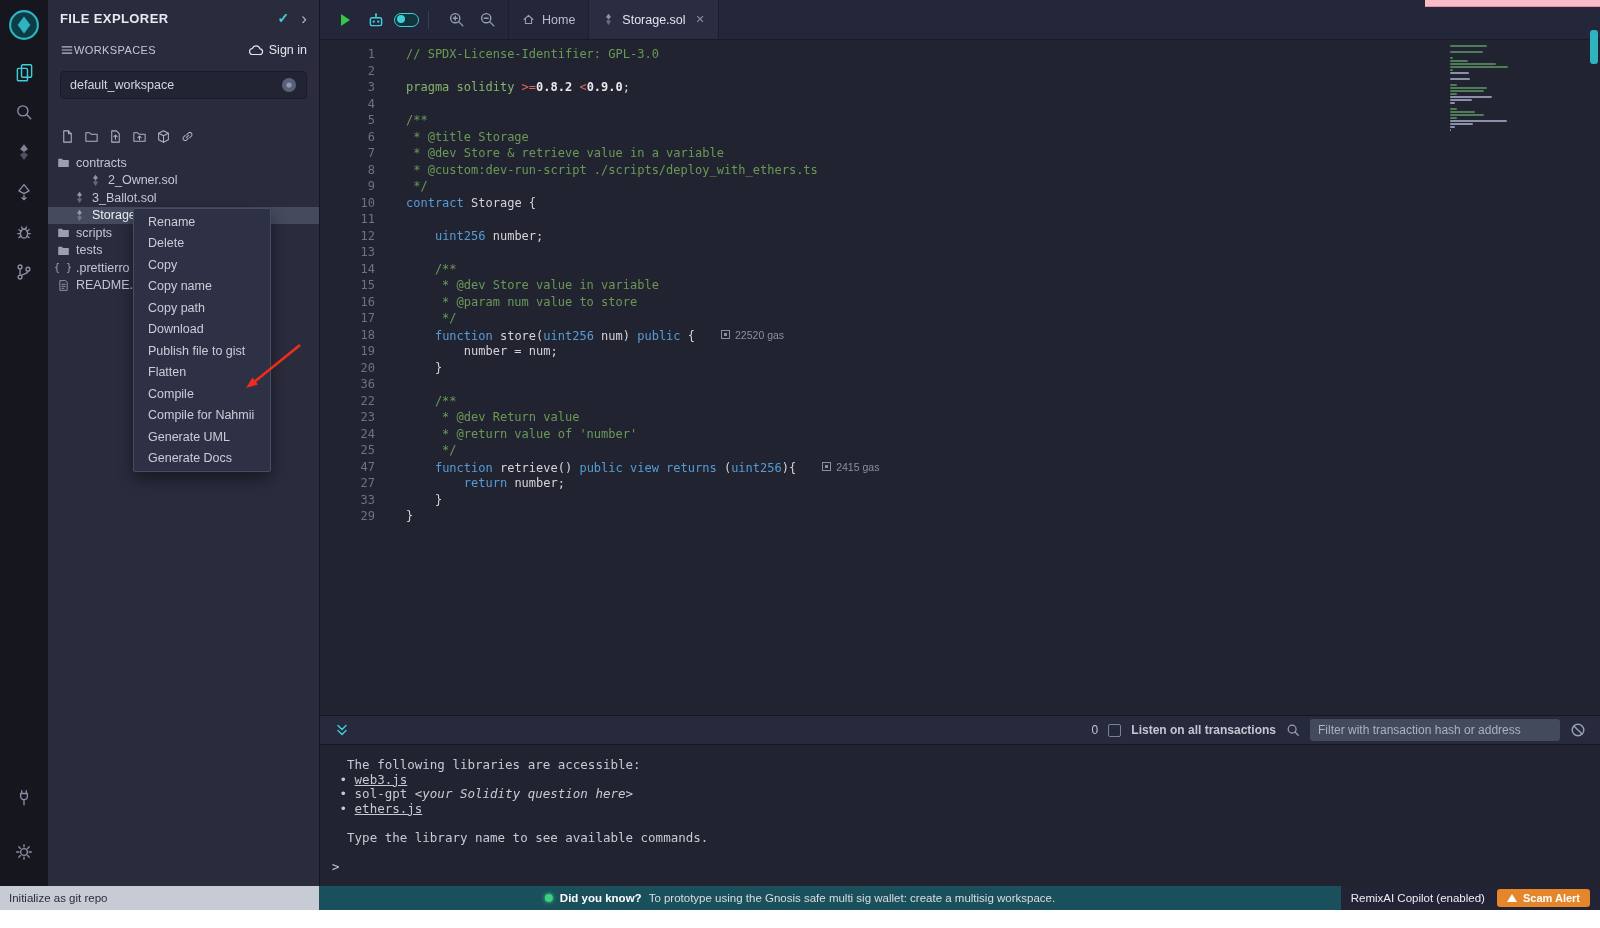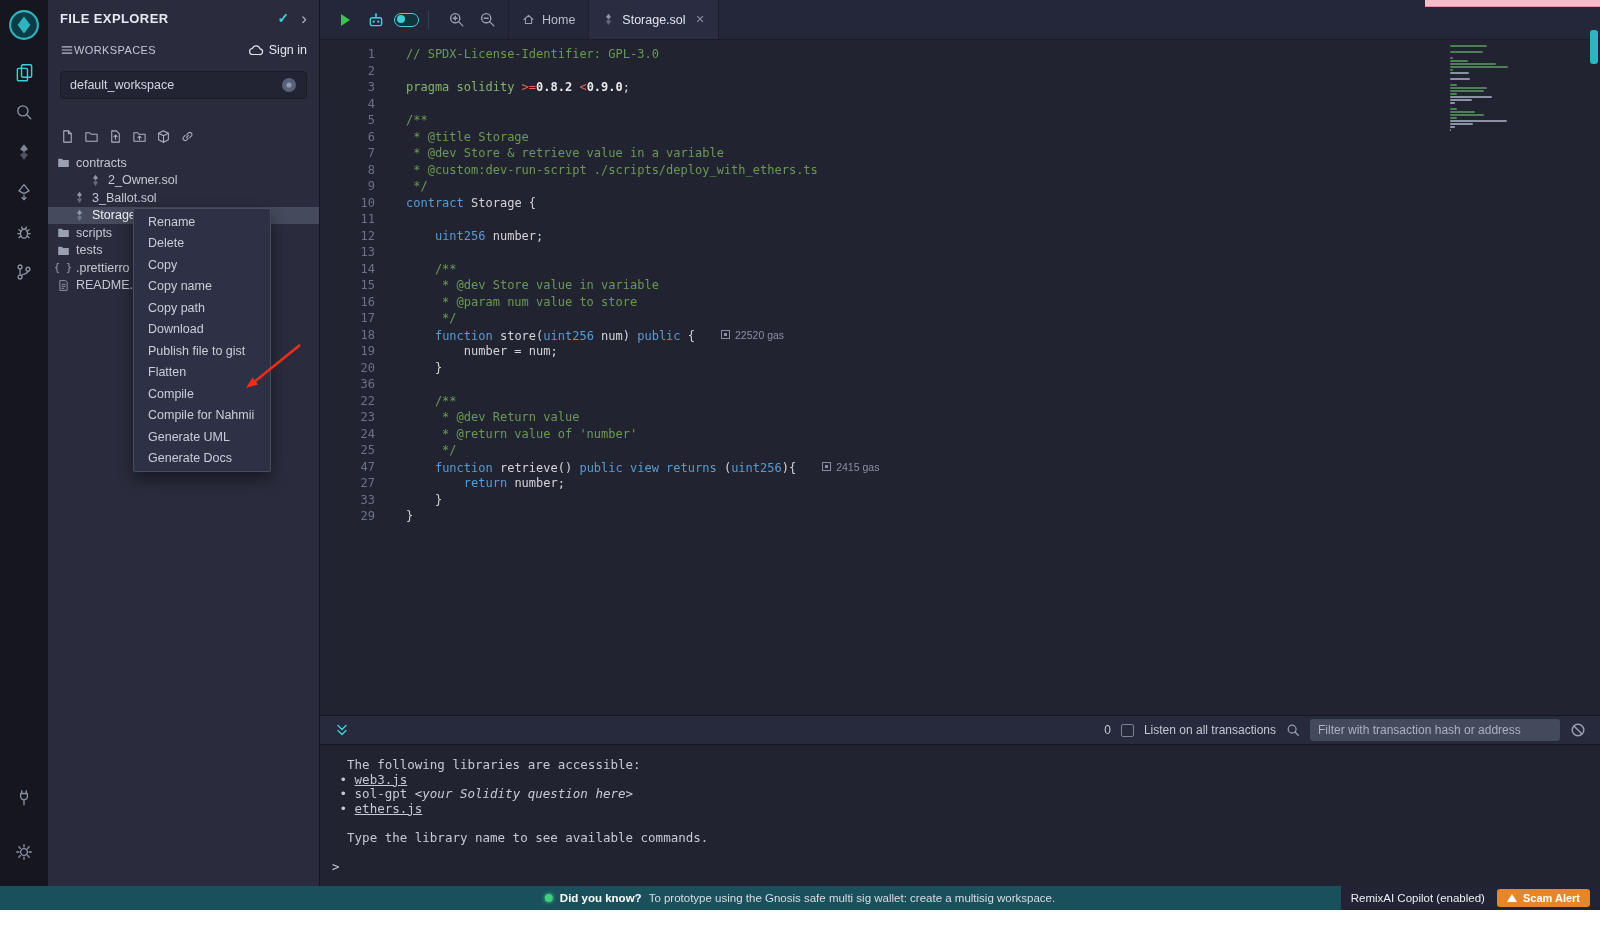--- a/index.html
+++ b/index.html
@@ -90,21 +90,21 @@
 
   
   .termbar { position:absolute; left:320px; top:715px; right:0; height:30px; background:#272a3c;
              border-top:1px solid #15161e; border-bottom:1px solid #15161e;
              display:flex; align-items:center; padding:0 14px; gap:10px; }
   .term-expand { color:#3ecfda; display:flex; cursor:pointer; }
   .term-expand svg, .termbar svg { stroke:currentColor; fill:none; stroke-width:1.4; stroke-linecap:round; stroke-linejoin:round; }
   .term-right { margin-left:auto; display:flex; align-items:center; gap:10px; }
   .tx-count { color:#c3c7d1; font-size:12px; }
   .chkbox { width:13px; height:13px; border:1px solid #7c8294; border-radius:2px; background:#23253360; cursor:pointer; }
-  .listen-lbl { color:#c3c7d1; font-size:12px; }
+  .listen-lbl { color:#c3c7d1; font-size:12px;font-weight:bold; }
   .term-search { color:#9aa0b2; display:flex; cursor:pointer; }
   .filter-input { width:250px; height:22px; background:#434a5c; border:none; border-radius:3px;
                   color:#dfe2ea; font-size:12px; padding:0 8px; outline:none; }
   .filter-input::placeholder { color:#aab1c0; }
   .ban-ic { color:#9aa0b2; display:flex; cursor:pointer; }
 
   .terminal { position:absolute; left:320px; top:747px; right:0; height:139px; background:#212330;
               font-family:"DejaVu Sans Mono", monospace; font-size:12.5px; color:#c6cad4;
               padding:10px 0 0 12px; }
   .t-line { height:14.5px; white-space:pre; }
@@ -489,20 +489,23 @@
         <div class="t-line"><span> • </span><span>sol-gpt </span><span class="t-it">&lt;your Solidity question here&gt;</span></div>
         <div class="t-line"><span> • </span><span class="t-link">ethers.js</span></div>
         <div class="t-line"></div>
         <div class="t-line"><span>  Type the library name to see available commands.</span></div>
         <div class="t-line"></div>
         <div class="t-line"><span>&gt;</span></div>
       </div>
   </section>
 
   <footer class="statusbar">
+    <div class="git-seg">
+      <span>Initialize as git repo</span>
+    </div>
     <div class="tip">
       <span class="bulb"></span>
       <span class="tip-bold">Did you know?</span>
       <span class="tip-text">To prototype using the Gnosis safe multi sig wallet: create a multisig workspace.</span>
     </div>
     <div class="right-seg">
       <span class="copilot">RemixAI Copilot (enabled)</span>
       <span class="scam">
         <span class="tri"></span>
         <span>Scam Alert</span>

